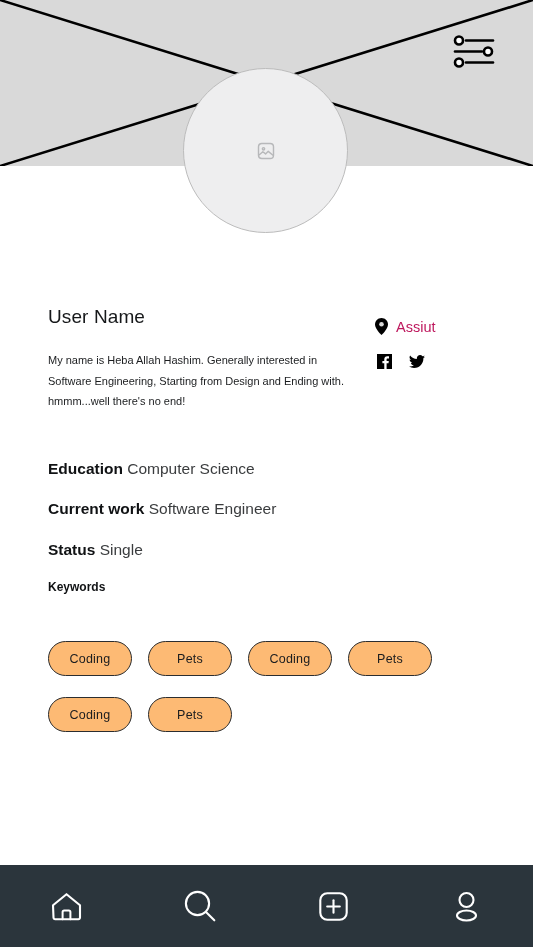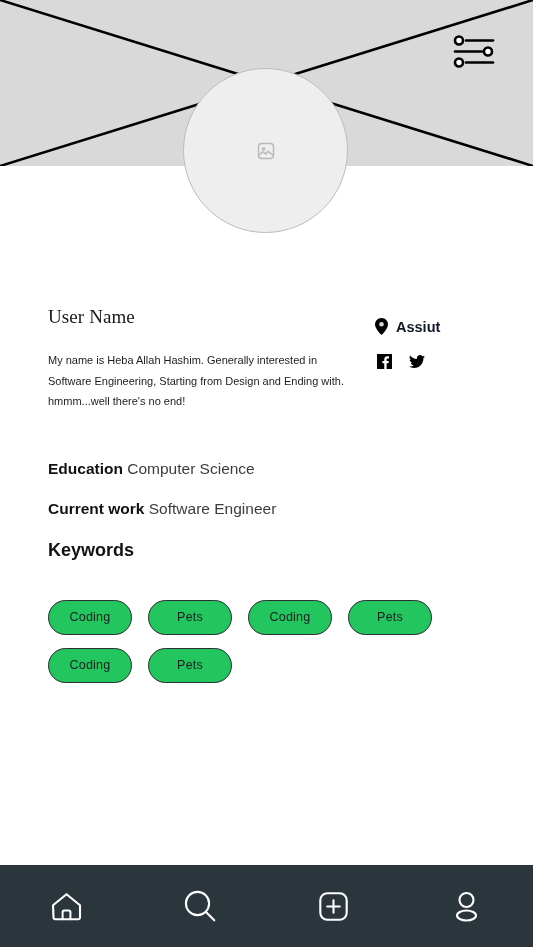--- a/index.html
+++ b/index.html
@@ -79,21 +79,20 @@
   }
   .left-col { width: 320px; }
 
   .user-name {
     font-size: 19px;
     font-weight: 400;
     color: #16181a;
     letter-spacing: 0.1px;
     line-height: 24px;
     margin-bottom: 21px;
-    font-family: Liberation Serif, serif;
   }
 
   .bio {
     font-size: 11px;
     line-height: 20.5px;
     color: #1b1d1f;
     width: 315px;
   }
 
   .meta-col {
@@ -102,22 +101,21 @@
   }
   .location {
     display: flex;
     align-items: center;
     gap: 8px;
     margin-bottom: 19px;
   }
   .pin-icon { width: 13px; height: 17px; display: block; flex: none; }
   .location-text {
     font-size: 14.5px;
-    color: #0f172a;
-    font-weight: bold;
+    color: #be185d;
   }
   .socials {
     display: flex;
     align-items: center;
     gap: 17px;
     padding-left: 2px;
   }
   .soc-icon { display: block; cursor: pointer; }
 
   
@@ -128,21 +126,21 @@
     color: #2c2e30;
     margin-bottom: 20.5px;
   }
   .info-label {
     font-weight: bold;
     color: #101214;
   }
   .info-value { color: #3a3c3e; }
 
   .kw-heading {
-    font-size: 18px;
+    font-size: 12px;
     font-weight: bold;
     color: #101214;
     margin-bottom: 0;
   }
 
   
   .chips {
     margin-top: 39px;
     display: flex;
     flex-wrap: wrap;
@@ -153,23 +151,24 @@
     min-width: 84px;
     height: 35px;
     padding: 0 19px;
     border: 1.5px solid #2b2d2f;
     border-radius: 18px;
     display: flex;
     align-items: center;
     justify-content: center;
     font-size: 12.5px;
     color: #1b1d1f;
-    background: #22c55e;
+    background: #fdba74;
     cursor: pointer;
     letter-spacing: 0.2px;
+    margin-top: 8px;
   }
 
   
   .bottom-nav {
     position: absolute;
     left: 0;
     bottom: 0;
     width: 533px;
     height: 82px;
     background: #2b353c;
@@ -250,20 +249,24 @@
 
     <div class="info-list">
       <div class="info-row">
         <span class="info-label">Education</span>
         <span class="info-value">Computer Science</span>
       </div>
       <div class="info-row">
         <span class="info-label">Current work</span>
         <span class="info-value">Software Engineer</span>
       </div>
+      <div class="info-row">
+        <span class="info-label">Status</span>
+        <span class="info-value">Single</span>
+      </div>
       <div class="kw-heading">Keywords</div>
     </div>
 
     <div class="chips">
       <div class="chip">Coding</div>
       <div class="chip">Pets</div>
       <div class="chip">Coding</div>
       <div class="chip">Pets</div>
       <div class="chip">Coding</div>
       <div class="chip">Pets</div>

